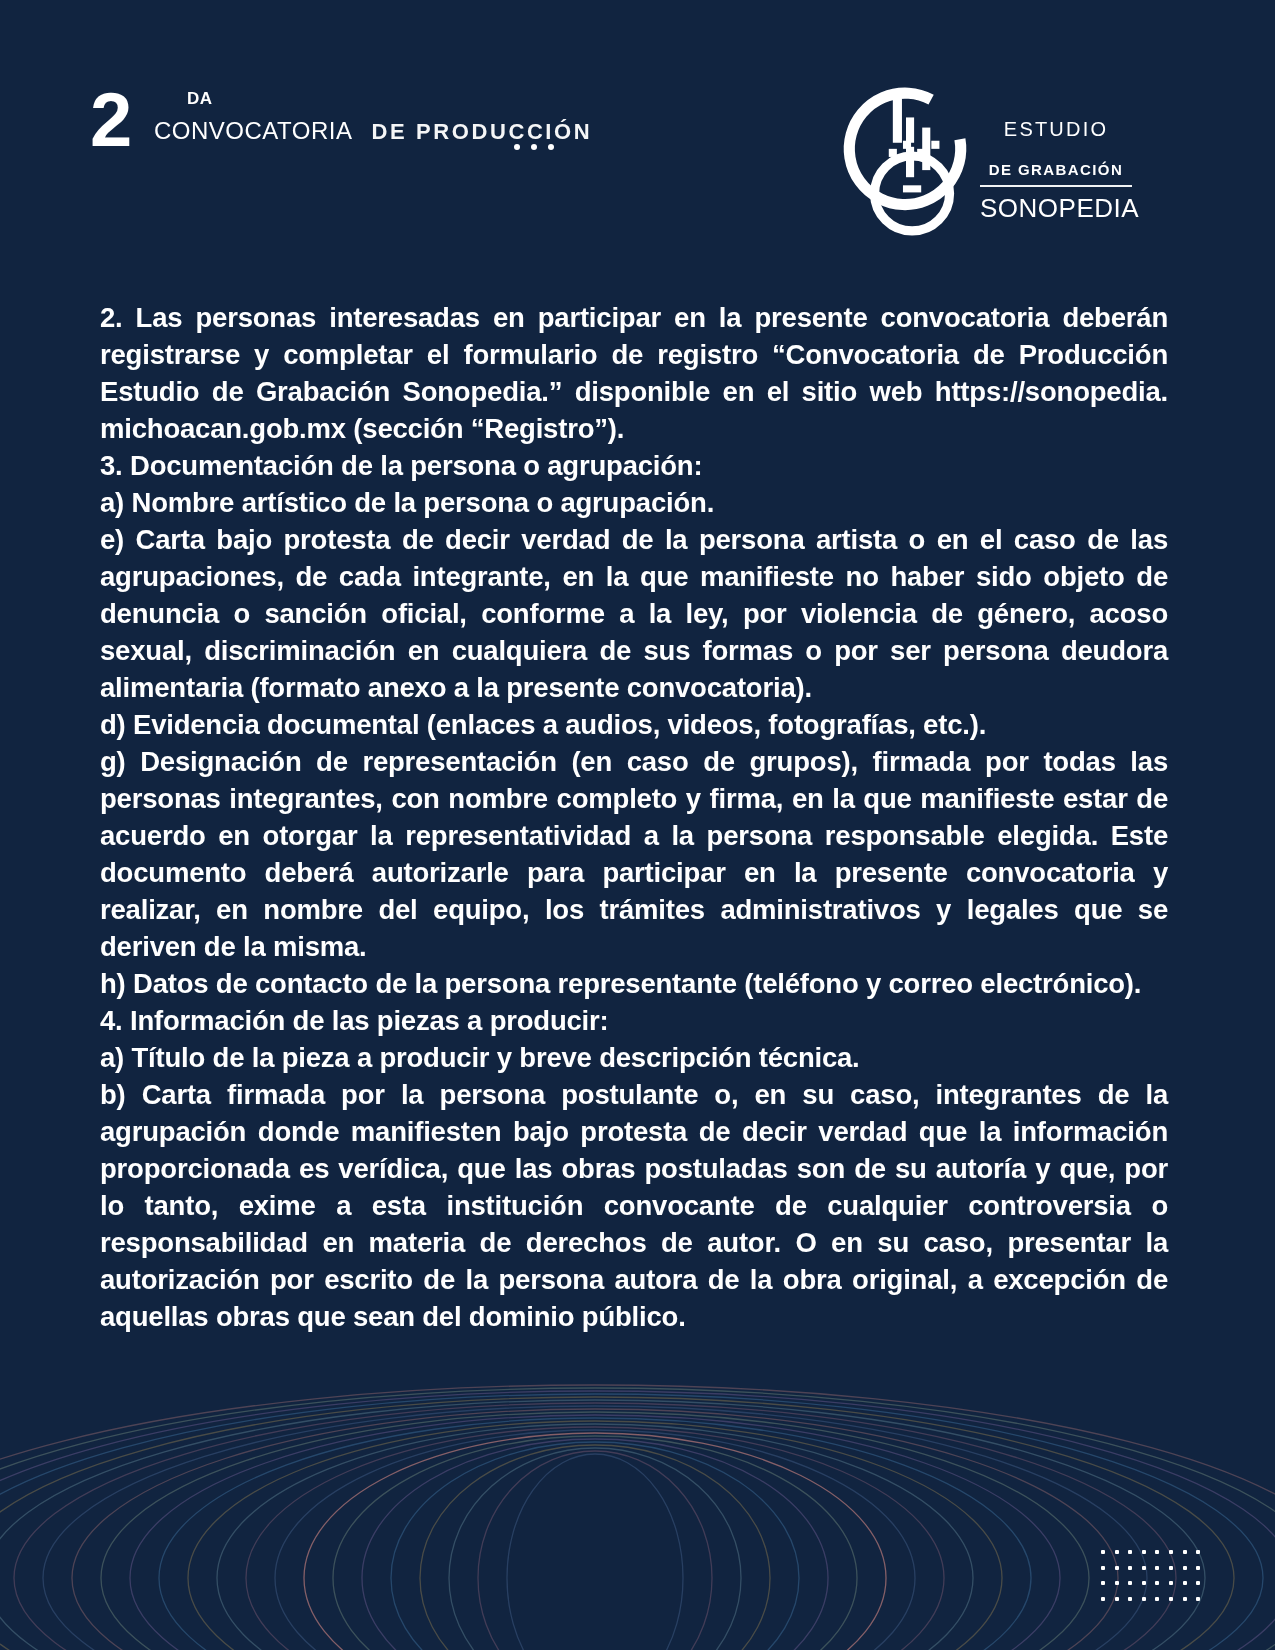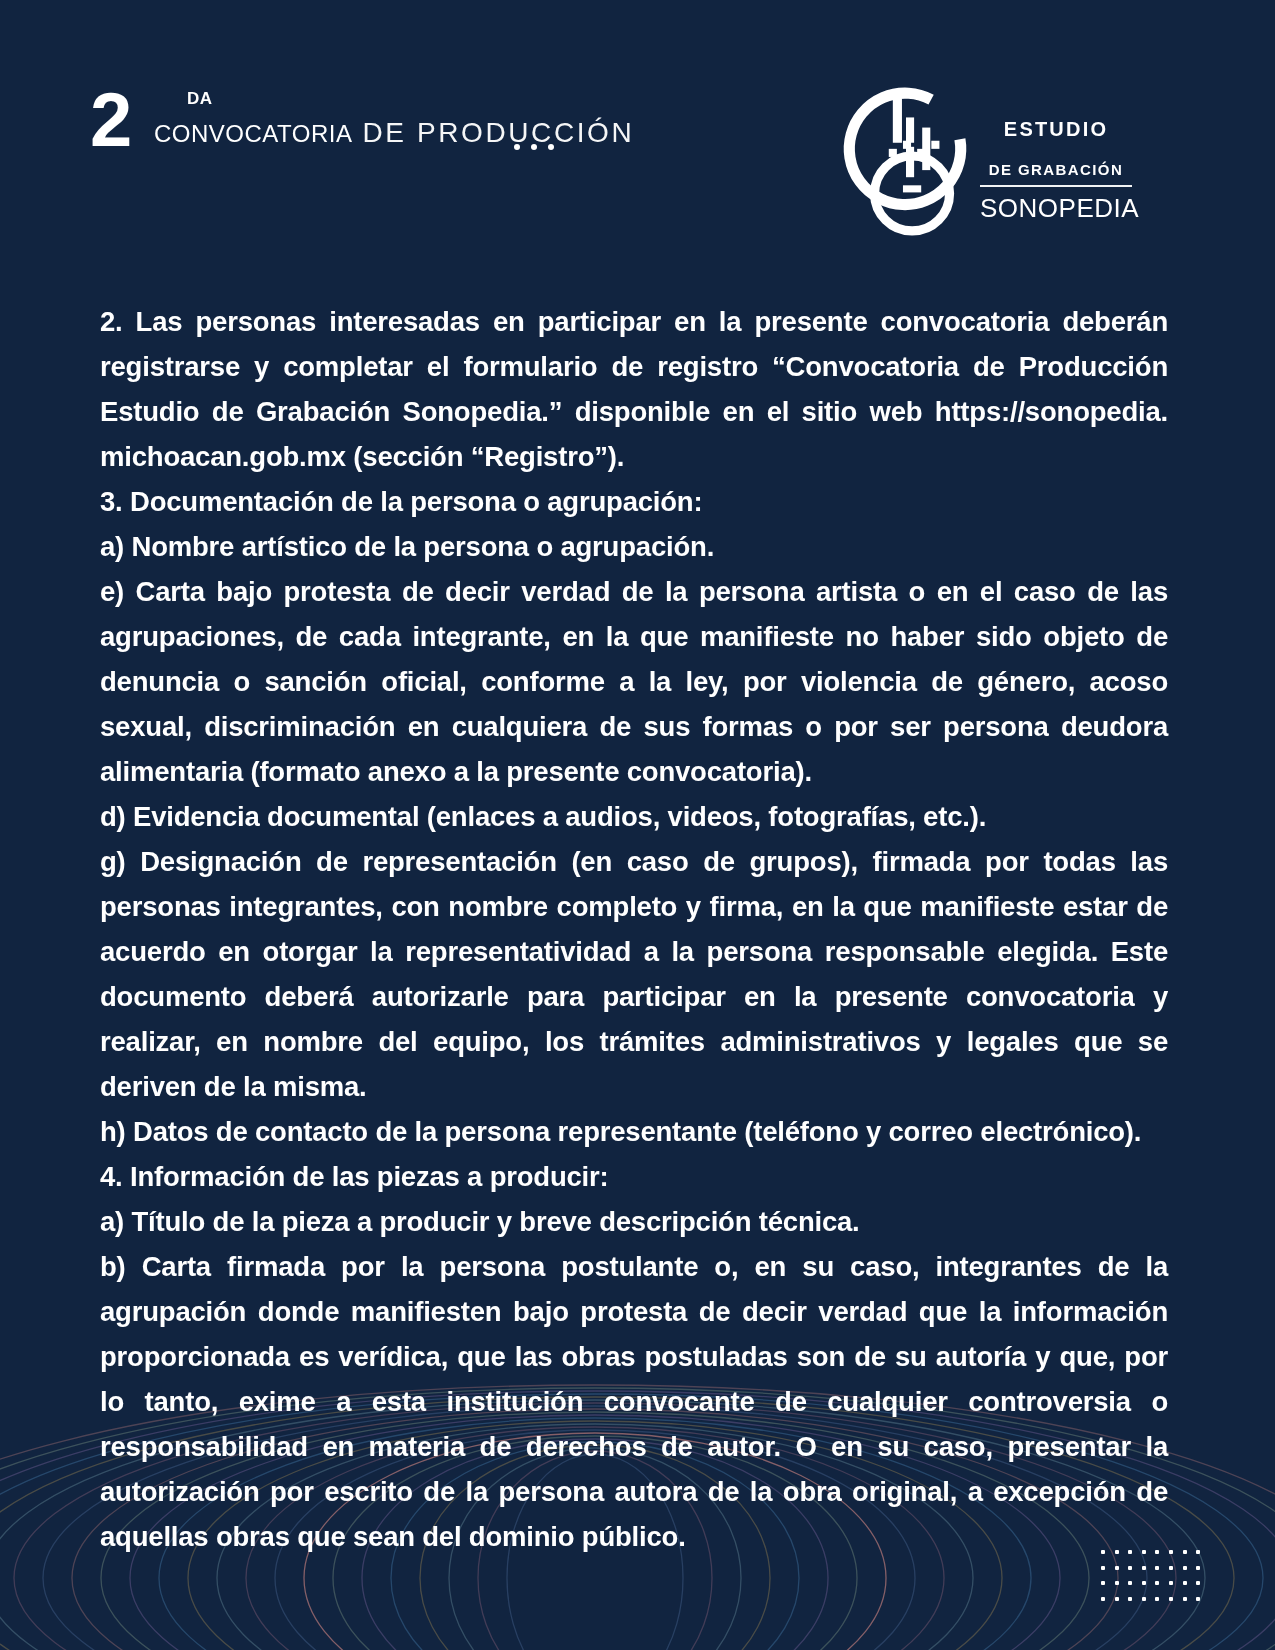--- a/index.html
+++ b/index.html
@@ -7,35 +7,35 @@
     position:relative;width:1275px;height:1650px;overflow:hidden;
     background:#112440;color:#ffffff;
     font-family:"Liberation Sans",sans-serif;
   }
   
   .header-left{position:absolute;left:90px;top:86px;width:560px;height:80px;}
   .ed-num{position:absolute;left:0;top:-4px;font-size:76px;font-weight:700;line-height:1;letter-spacing:-3px;}
   .ed-sup{position:absolute;left:49px;top:3px;font-size:17px;font-weight:700;letter-spacing:.5px;margin-left:48px;}
   .titleline{position:absolute;left:64px;top:31px;white-space:nowrap;}
   .ed-title{font-size:24px;font-weight:400;letter-spacing:.5px;}
-  .ed-subtitle{font-size:28px;font-weight:400;letter-spacing:2.6px;margin-left:10px;opacity:.96;}
+  .ed-subtitle{font-size:22px;font-weight:700;letter-spacing:2.6px;margin-left:19px;opacity:.96;}
   .ed-dots{position:absolute;left:424px;top:58px;display:flex;gap:11px;}
   .ed-dots i{width:6px;height:6px;border-radius:50%;background:#fff;}
   
   .logo{position:absolute;left:842px;top:84px;display:flex;align-items:flex-start;}
   .logo-mark{width:128px;height:154px;display:block;}
   .logo-text{margin-left:10px;margin-top:34px;text-align:center;width:152px;}
-  .logo-l1{font-size:20px;font-weight:700;letter-spacing:2.2px;}
+  .logo-l1{font-size:20px;font-weight:400;letter-spacing:2.2px;}
   .logo-l2{font-size:15px;font-weight:700;letter-spacing:1.4px;margin-top:20px;}
   .logo-rule{height:2px;background:#fff;opacity:.95;margin:7px 0 6px;}
   .logo-brand{font-size:26px;font-weight:400;letter-spacing:.5px;}
   
   .doc{position:absolute;left:100px;top:299px;width:1068px;}
   .doc p{
-    margin:0;font-size:27.5px;line-height:45px;font-weight:700;
+    margin:0;font-size:27.5px;line-height:37px;font-weight:700;
     text-align:justify;letter-spacing:-0.2px;
   }
   
   .waves{position:absolute;left:0;bottom:0;width:1275px;height:290px;display:block;}
   .dotgrid{
     position:absolute;left:1101px;top:1550px;
     display:grid;grid-template-columns:repeat(8,4px);
     column-gap:9.6px;row-gap:11.5px;
   }
   .dotgrid i{width:4px;height:4px;background:#fff;border-radius:1px;display:block;}

